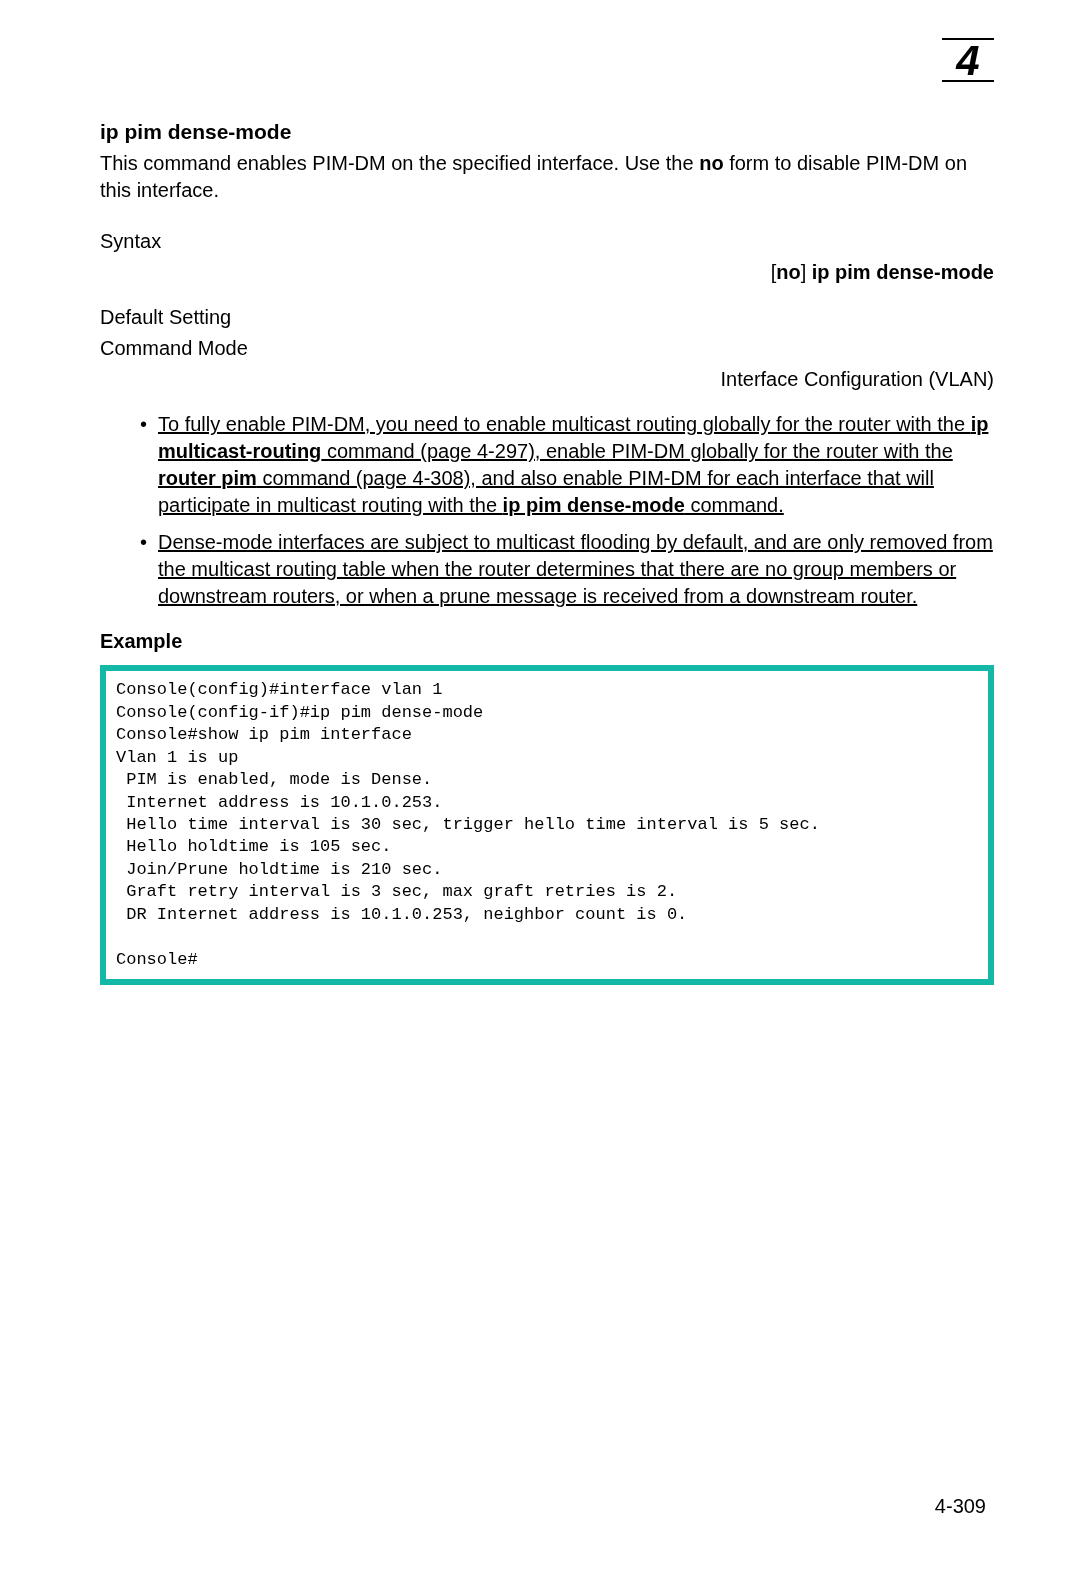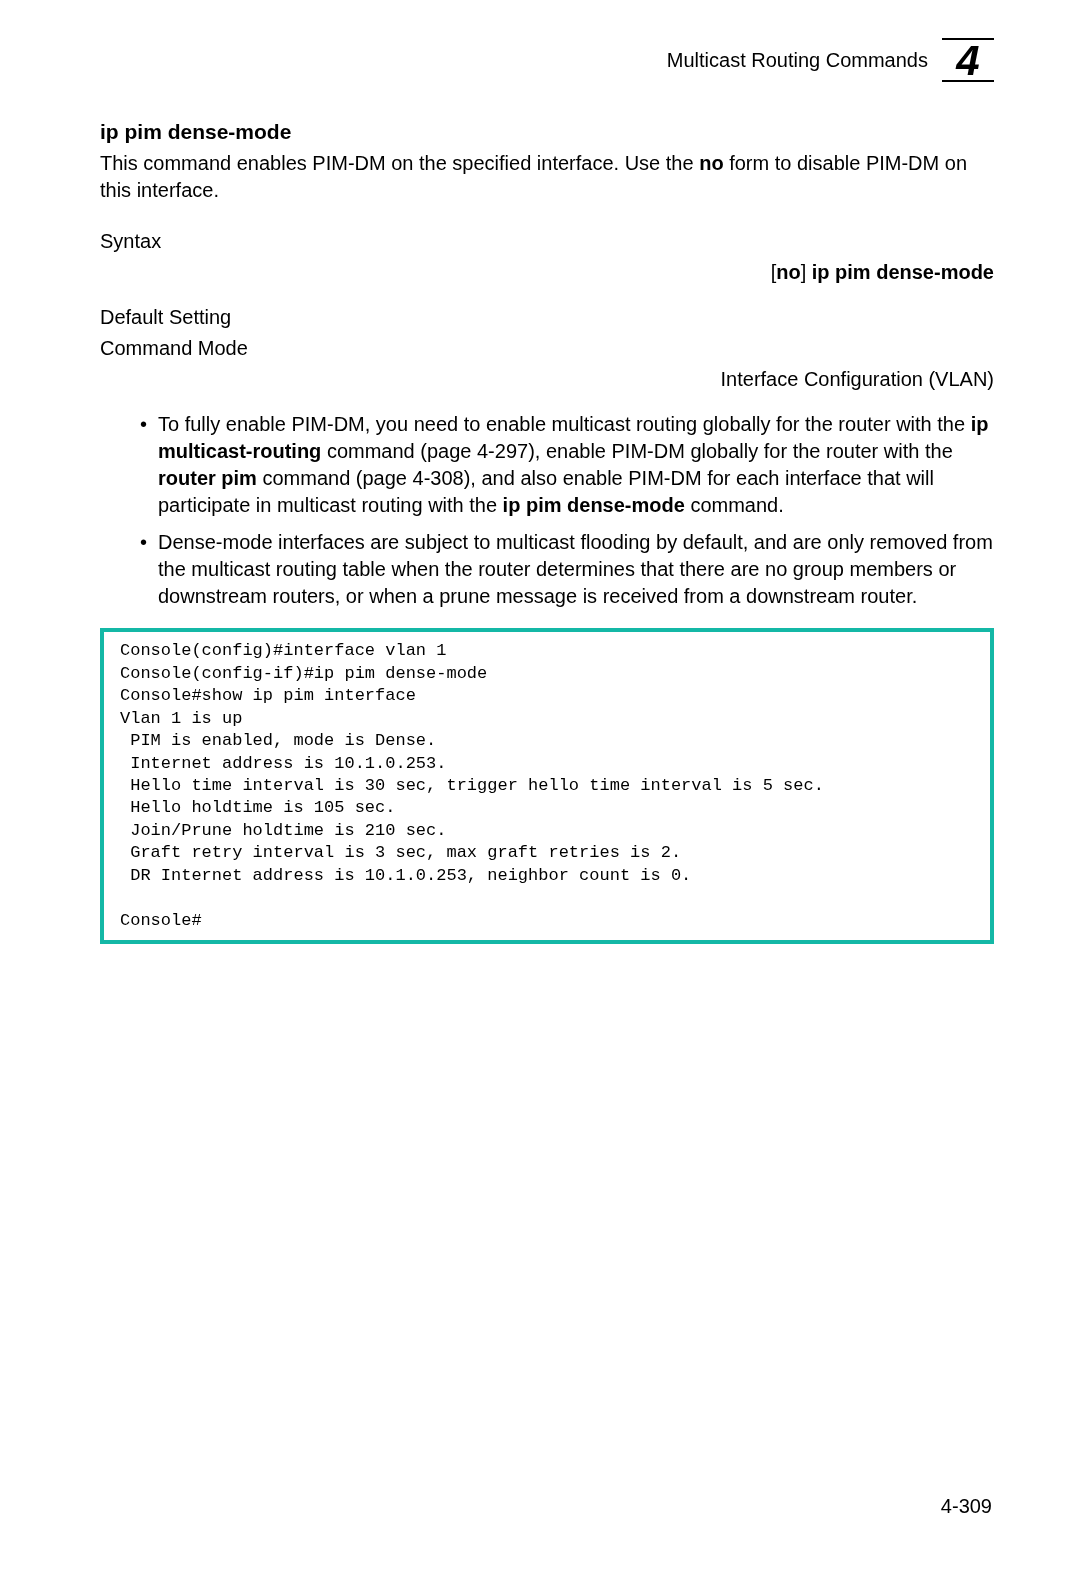--- a/index.html
+++ b/index.html
@@ -67,57 +67,57 @@
     }
     .usage-list {
       list-style: none;
       padding-left: 36px;
       margin-bottom: 18px;
     }
     .usage-list li {
       position: relative;
       padding-left: 22px;
       margin-bottom: 10px;
+      text-decoration: underline;
     }
     .usage-list li::before {
       content: "•";
       position: absolute;
       left: 4px;
       top: 0;
       font-size: 20px;
     }
     .b {
       font-weight: bold;
     }
     .example-heading {
       font-size: 20px;
       font-weight: bold;
       margin-bottom: 10px;
     }
     .code-box {
-      border: 4px solid #14b8a6;
-      padding: 8px 16px;
+      border: 6px solid #14b8a6;
+      padding: 8px 10px;
       font-family: "Courier New", Courier, monospace;
       font-size: 17px;
       line-height: 1.32;
       white-space: pre;
       overflow: hidden;
     }
     .page-number {
       position: absolute;
-      right: 88px;
+      right: 94px;
       bottom: 50px;
       font-size: 20px;
     }
   </style>
 </head>
 <body>
 
 <div class="header-row">
-  <span class="header-title">Multicast Routing Commands</span>
   <span class="chapter-box">
     <svg class="chapter-svg" viewBox="0 0 52 44">
       <rect x="0" y="0" width="52" height="2" fill="#000"></rect>
       <rect x="0" y="42" width="52" height="2" fill="#000"></rect>
       <text x="26" y="37" text-anchor="middle" font-family="Arial, Helvetica, sans-serif" font-weight="900" font-style="italic" font-size="42" fill="#000">4</text>
     </svg>
   </span>
 </div>
 
 <div class="main">
@@ -140,20 +140,21 @@
 
   <ul class="usage-list">
     <li>
       <span>To fully enable PIM-DM, you need to enable multicast routing globally for the router with the </span><span class="b">ip multicast-routing</span><span> command (page 4-297), enable PIM-DM globally for the router with the </span><span class="b">router pim</span><span> command (page 4-308), and also enable PIM-DM for each interface that will participate in multicast routing with the </span><span class="b">ip pim dense-mode</span><span> command.</span>
     </li>
     <li>
       <span>Dense-mode interfaces are subject to multicast flooding by default, and are only removed from the multicast routing table when the router determines that there are no group members or downstream routers, or when a prune message is received from a downstream router.</span>
     </li>
   </ul>
 
+  <div class="example-heading">Example</div>
   <div class="code-box">Console(config)#interface vlan 1
 Console(config-if)#ip pim dense-mode
 Console#show ip pim interface
 Vlan 1 is up
  PIM is enabled, mode is Dense.
  Internet address is 10.1.0.253.
  Hello time interval is 30 sec, trigger hello time interval is 5 sec.
  Hello holdtime is 105 sec.
  Join/Prune holdtime is 210 sec.
  Graft retry interval is 3 sec, max graft retries is 2.

